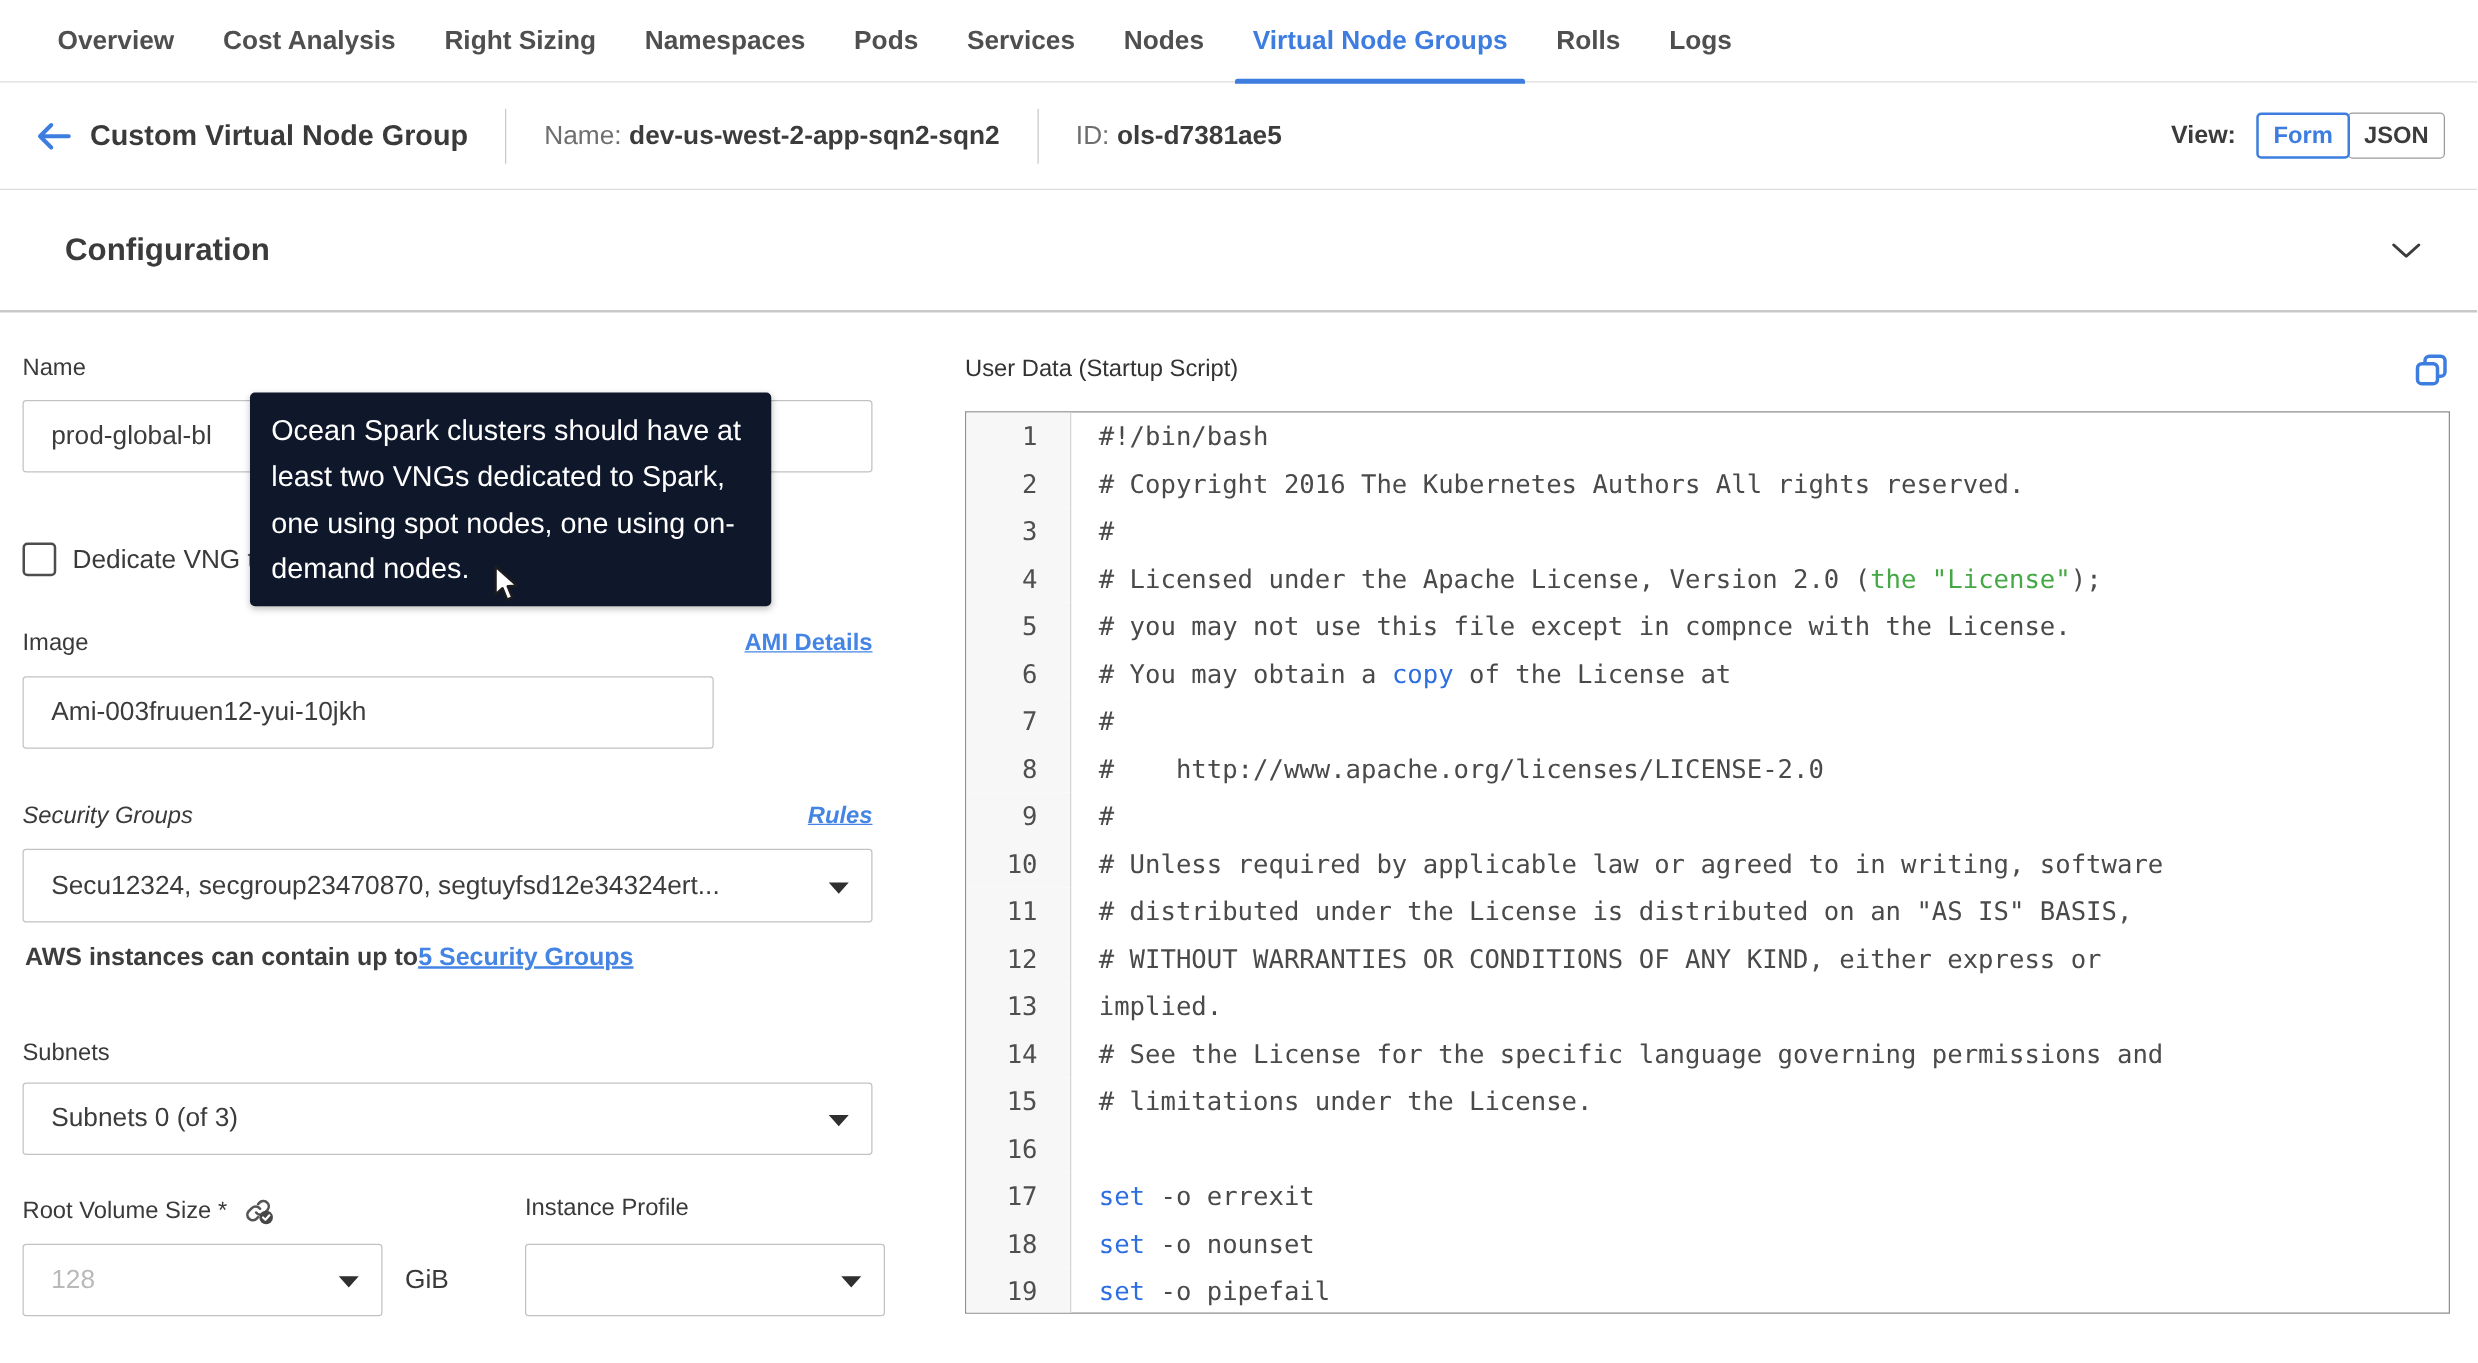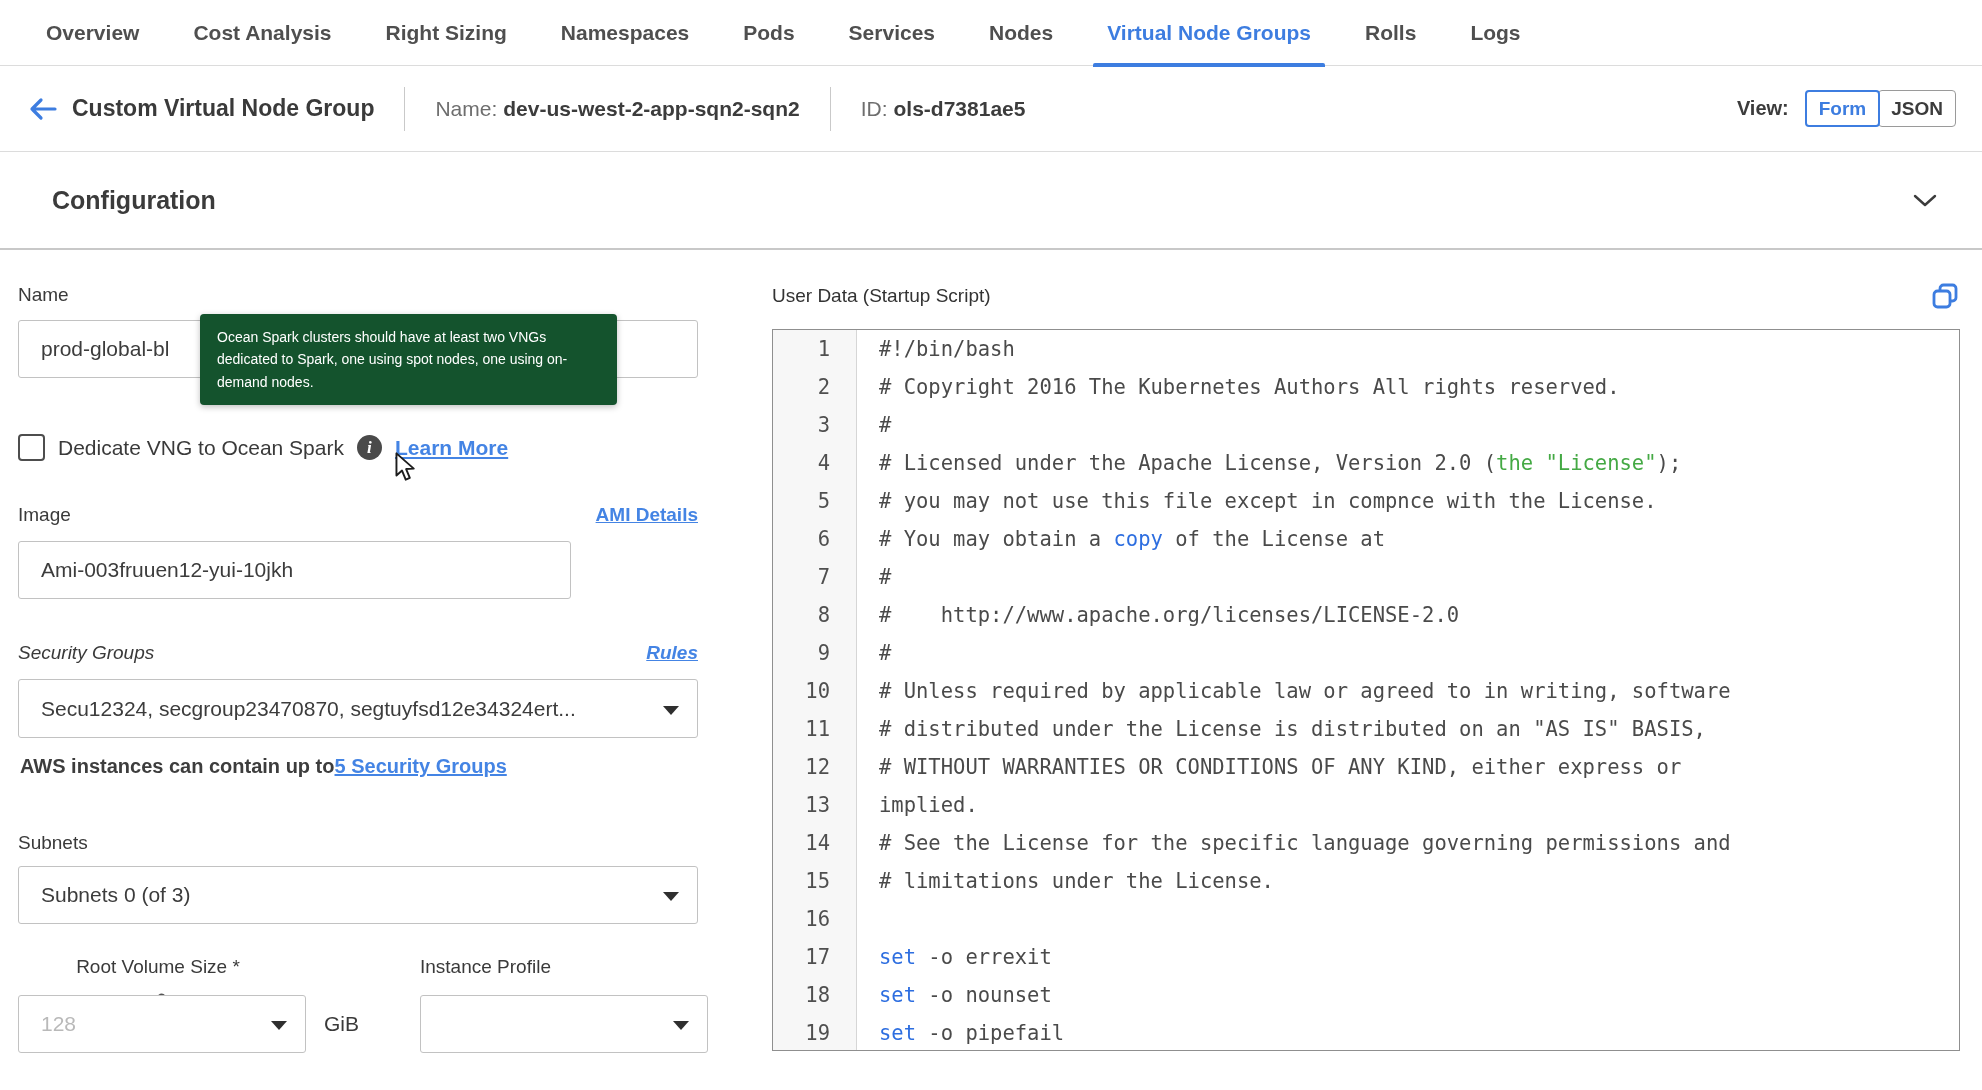--- a/index.html
+++ b/index.html
@@ -4,21 +4,21 @@
 <style>
   * { margin:0; padding:0; box-sizing:border-box; }
   html,body { background:#fff; }
   .page {
     position:relative; width:1982px; height:1090px; overflow:hidden;
     font-family:"Liberation Sans", sans-serif; color:#3c3c3c; background:#fff;
   }
   
   .tabbar {
     position:absolute; top:0; left:0; right:0; height:66px;
-    display:flex; align-items:center; gap:54px; padding-left:46px;
+    display:flex; align-items:center; gap:39px; padding-left:46px;
     border-bottom:1px solid #dcdcdc;
   }
   .tab { position:relative; height:66px; display:flex; align-items:center;
     font-size:21px; font-weight:600; color:#4f4f4f; cursor:pointer; white-space:nowrap; }
   .tab.active { color:#3d7de0; }
   .tab.active::after { content:""; position:absolute; left:-14px; right:-14px; bottom:-1px;
     height:4px; background:#3d7de0; border-radius:2px 2px 0 0; }
   
   .header {
     position:absolute; top:66px; left:0; right:0; height:86px;
@@ -57,22 +57,22 @@
   }
   .select { cursor:pointer; padding-right:46px; }
   .caret { position:absolute; right:18px; top:50%; margin-top:-3px;
     width:0; height:0; border-left:8px solid transparent; border-right:8px solid transparent;
     border-top:9px solid #2f2f2f; }
   .link { font-size:19px; font-weight:600; color:#4484e4; text-decoration:underline; cursor:pointer; white-space:nowrap; }
   .placeholder { color:#b9b9b9; }
   
   .tooltip {
     position:absolute; left:200px; top:314px; width:417px; z-index:5;
-    background:#14532d; color:#fff; border-radius:4px; padding:12px 17px;
-    font-size:14px; line-height:1.6; box-shadow:0 2px 6px rgba(0,0,0,.25);
+    background:#0f172a; color:#fff; border-radius:4px; padding:12px 17px;
+    font-size:23px; line-height:1.6; box-shadow:0 2px 6px rgba(0,0,0,.25);
   }
   
   .check-row { position:absolute; left:18px; top:434px; display:flex; align-items:center; gap:13px; }
   .checkbox { width:27px; height:27px; border:2px solid #4d4d4d; border-radius:4px; background:#fff; cursor:pointer; }
   .check-label { font-size:21px; color:#3a3a3a; }
   .info-icon { width:25px; height:25px; border-radius:50%; background:#4a4a4a; color:#fff;
     display:flex; align-items:center; justify-content:center;
     font-family:"Liberation Serif", serif; font-size:17px; font-weight:bold; font-style:italic; }
   .check-row .link { font-size:21px; }
   .cursor-icon { position:absolute; left:393px; top:452px; z-index:6; }
@@ -183,21 +183,21 @@
     <span style="font-size:20px; font-weight:600; color:#3d3d3d;">AWS instances can contain up to</span>
     <span class="link" style="font-size:20px;">5 Security Groups</span>
   </div>
 
   <div class="field-label" style="left:18px; top:832px;">Subnets</div>
   <div class="select" style="left:18px; top:866px; width:680px; height:58px;">
     <span>Subnets 0 (of 3)</span>
     <span class="caret"></span>
   </div>
 
-  <div class="label-row" style="left:18px; top:956px; width:280px; justify-content:flex-start; gap:12px; align-items:center;flex-direction:column;">
+  <div class="label-row" style="left:18px; top:956px; width:280px; justify-content:flex-start; gap:12px; align-items:center;">
     <span class="field-label" style="position:static;">Root Volume Size *</span>
     <svg width="27" height="25" viewBox="0 0 24 24">
       <path d="M9.5 13.5a4.2 4.2 0 0 0 6.3.45l2.5-2.5a4.2 4.2 0 0 0-5.9-5.9l-1.4 1.4" fill="none" stroke="#555" stroke-width="2" stroke-linecap="round"></path>
       <path d="M12.5 10.5a4.2 4.2 0 0 0-6.3-.45l-2.5 2.5a4.2 4.2 0 0 0 5.9 5.9l1.4-1.4" fill="none" stroke="#555" stroke-width="2" stroke-linecap="round"></path>
       <circle cx="17.2" cy="17.2" r="5.2" fill="#474747"></circle>
       <path d="M14.8 17.3 L16.6 19 L19.7 15.6" fill="none" stroke="#fff" stroke-width="1.7" stroke-linecap="round" stroke-linejoin="round"></path>
     </svg>
   </div>
   <div class="select" style="left:18px; top:995px; width:288px; height:58px;">
     <span class="placeholder">128</span>

